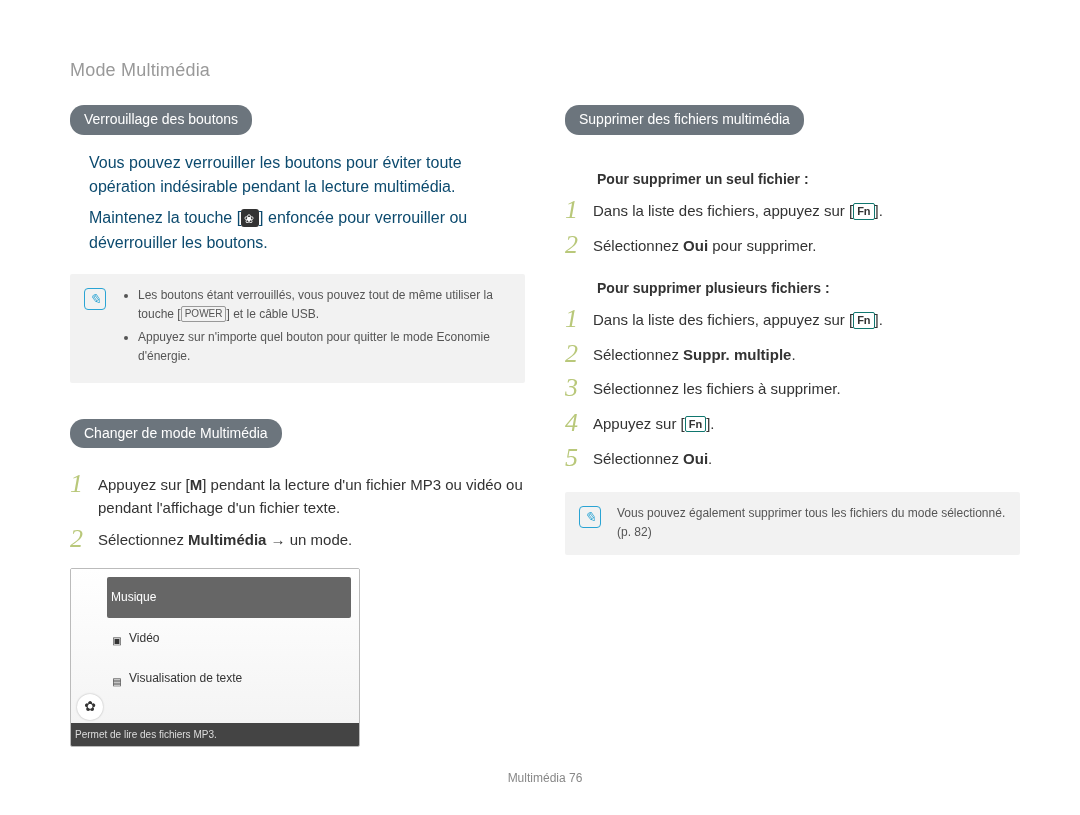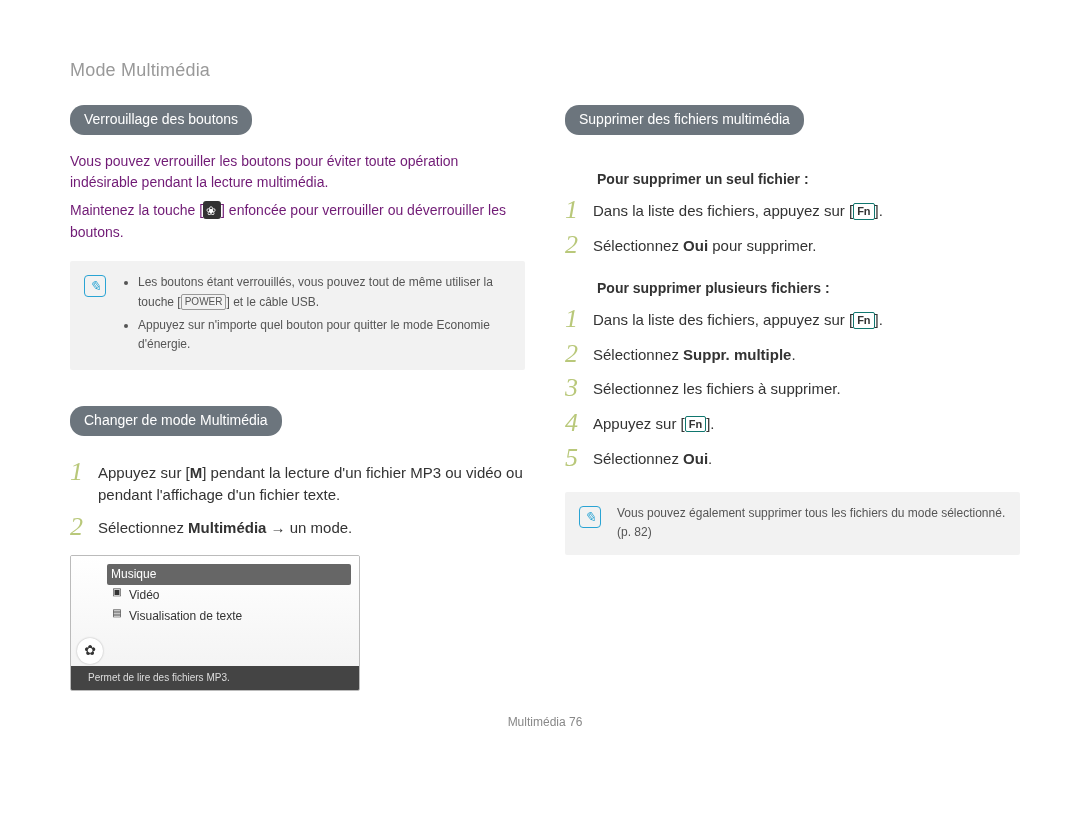--- a/index.html
+++ b/index.html
@@ -2,43 +2,43 @@
 <html><head>
 <meta charset="utf-8">
 <style>
   * { box-sizing: border-box; margin: 0; padding: 0; }
   html, body { width: 1080px; height: 815px; background: #fff; font-family: Arial, Helvetica, sans-serif; color: #3a3a3a; }
   .page { padding: 60px 60px 20px 70px; }
   .page-title { font-size: 18px; color: #999; font-weight: 300; margin-bottom: 24px; letter-spacing: 0.2px; }
   .columns { display: flex; gap: 40px; }
   .col { flex: 1; font-size: 14px; line-height: 1.55; color: #444; }
   .pill { display: inline-block; background: #6c757d; color: #fff; font-size: 14px; padding: 4px 14px; border-radius: 14px; margin-bottom: 16px; }
-  .para { font-size: 14px; color: #701a75; line-height: 1.55; }
+  .para { font-size: 16px; color: #0c4a6e; line-height: 1.55; margin-left: 19px; }
   .key { display: inline-block; border: 1px solid #999; border-radius: 2px; font-size: 10px; padding: 0 3px; line-height: 1.4; vertical-align: 1px; }
   .note-box { background: #f2f2f2; border-radius: 2px; margin-top: 18px; padding: 12px 14px 12px 52px; position: relative; font-size: 12px; color: #555; line-height: 1.6; }
   .note-icon { position: absolute; left: 14px; top: 14px; width: 22px; height: 22px; border: 1.5px solid #2aa4d4; border-radius: 4px; color: #2aa4d4; display: flex; align-items: center; justify-content: center; font-size: 14px; font-style: italic; }
   .note-box ul { list-style: disc; padding-left: 16px; }
   .note-box li { margin-bottom: 4px; }
   .steps { margin-top: 6px; }
   .step { display: flex; align-items: flex-start; margin: 6px 0; }
   .stepnum { font-family: Georgia, 'Times New Roman', serif; font-style: italic; font-size: 26px; color: #b9c87a; width: 28px; flex-shrink: 0; line-height: 1.1; }
   .steptxt { font-size: 15px; color: #333; padding-top: 4px; line-height: 1.5; }
   .bold { font-weight: bold; }
   .subhead { font-weight: bold; font-size: 14px; margin: 18px 0 6px 0; color: #333; padding-left: 32px; }
   .flower-icon { display: inline-block; width: 18px; height: 18px; background: #333; border-radius: 3px; vertical-align: -4px; position: relative; }
   .flower-icon::before { content: '❀'; color: #fff; font-size: 12px; position: absolute; left: 3px; top: 1px; }
   .fn-icon { display: inline-block; border: 1px solid #0f766e; border-radius: 2px; font-size: 11px; font-weight: bold; padding: 0 3px; line-height: 1.3; vertical-align: 1px; }
   
   .mm-box { width: 290px; border: 1px solid #bbb; border-radius: 2px; margin-top: 14px; overflow: hidden; position: relative; }
   .mm-menu { background: linear-gradient(#fff, #f4f4f4); padding: 8px 8px 24px 40px; font-size: 12px; color: #333; min-height: 110px; }
-  .mm-item { padding: 1px 0; display: flex; align-items: flex-start; gap: 6px; }
+  .mm-item { padding: 11px 0; display: flex; align-items: flex-end; gap: 6px; }
   .mm-item.sel { background: #666; color: #fff; border-radius: 2px; padding-left: 4px; margin-left: -4px; }
   .mm-icon { width: 12px; height: 12px; display: inline-flex; align-items: center; justify-content: center; font-size: 10px; }
   .mm-corner { position: absolute; left: 6px; bottom: 26px; width: 26px; height: 26px; background: #fff; border-radius: 50%; display: flex; align-items: center; justify-content: center; font-size: 14px; box-shadow: 0 0 2px rgba(0,0,0,0.3); }
-  .mm-caption { background: #444; color: #ddd; font-size: 10px; padding: 4px 17px; }
+  .mm-caption { background: #444; color: #ddd; font-size: 10px; padding: 4px 4px; }
   .footer { text-align: center; font-size: 12px; color: #888; margin-top: 24px; }
 </style>
 </head>
 <body>
 
 <div class="page">
   <div class="page-title">Mode Multimédia</div>
 
   <div class="columns">
 

